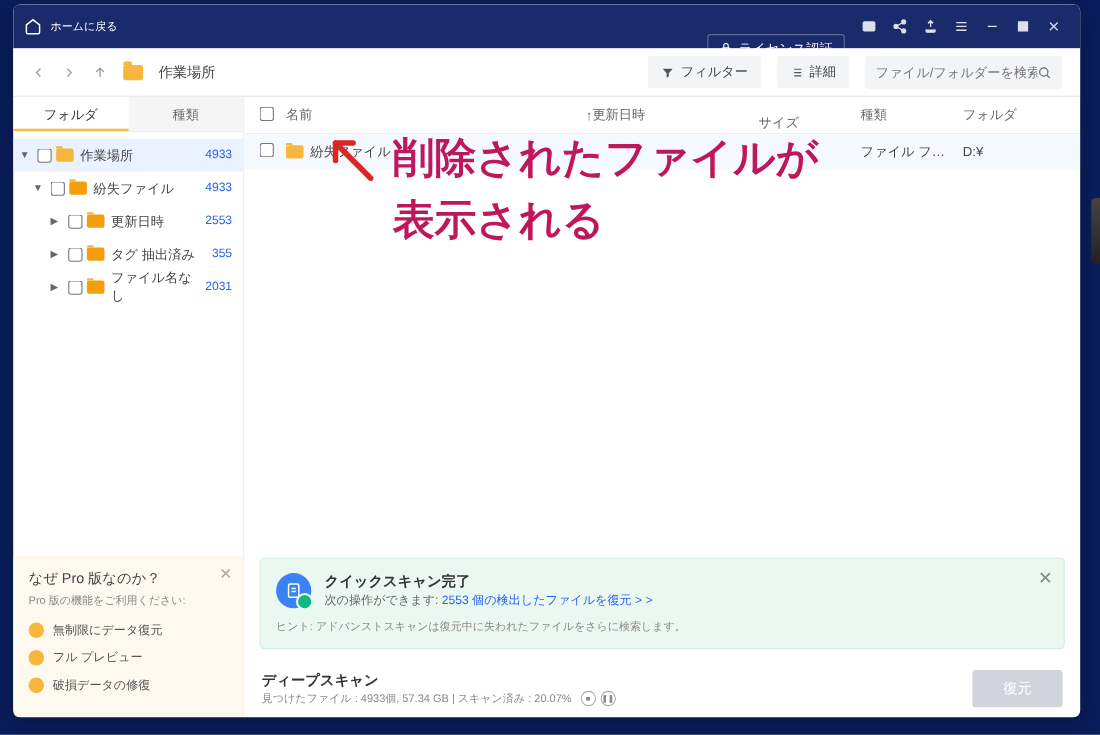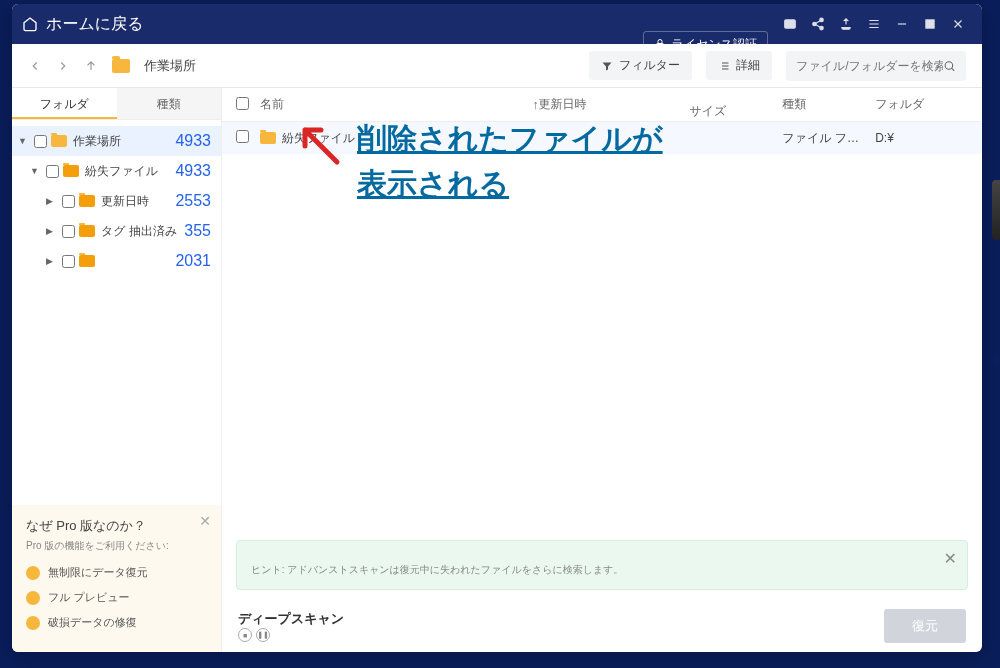--- a/index.html
+++ b/index.html
@@ -1,20 +1,20 @@
 <!DOCTYPE html>
 <html><head>
 <meta charset="utf-8">
 <style>
 * { margin: 0; padding: 0; box-sizing: border-box; font-family: "Segoe UI", Meiryo, sans-serif; }
 body { width: 1000px; height: 668px; background: #0a1e5c; overflow: hidden; position: relative; }
 .window { position: absolute; top: 4px; left: 12px; width: 970px; height: 648px; background: #fff; border-radius: 6px; overflow: hidden; box-shadow: 0 4px 20px rgba(0,0,0,.3); display: flex; flex-direction: column; }
 
 .titlebar { height: 40px; background: #1a2b6b; display: flex; align-items: center; padding: 0 10px; color: #fff; flex-shrink: 0; }
-.titlebar .home-btn { display: flex; align-items: center; gap: 8px; font-size: 16px; cursor: pointer; }
+.titlebar .home-btn { display: flex; align-items: center; gap: 8px; font-size: 10px; cursor: pointer; }
 .titlebar .home-btn svg { width: 16px; height: 16px; }
 .titlebar .spacer { flex: 1; }
 .titlebar .license { display: flex; align-items: center; gap: 6px; font-size: 12px; padding: 4px 10px; border: 1px solid rgba(255,255,255,.3); border-radius: 3px; margin-right: 8px; cursor: pointer; margin-top: 40px; }
 .titlebar .tico { width: 28px; height: 28px; display: flex; align-items: center; justify-content: center; cursor: pointer; opacity: .85; }
 .titlebar .tico svg { width: 14px; height: 14px; fill: #fff; stroke: #fff; }
 
 .toolbar { height: 44px; background: #fff; border-bottom: 1px solid #e5e7eb; display: flex; align-items: center; padding: 0 16px; gap: 14px; flex-shrink: 0; }
 .toolbar .nav-ico { color: #999; cursor: pointer; display: flex; }
 .toolbar .folder-ico { width: 18px; height: 14px; background: #f6b73c; border-radius: 2px; position: relative; }
 .toolbar .folder-ico:before { content:''; position:absolute; top:-3px; left:0; width:8px; height:3px; background:#f6b73c; border-radius:2px 2px 0 0; }
@@ -32,21 +32,21 @@
 .tabs .tab:not(.active){ background: #f5f5f5; }
 
 .tree { flex: 1; overflow: auto; padding-top: 6px; }
 .tree .node { display: flex; align-items: center; height: 30px; padding: 0 10px 0 6px; font-size: 12px; color: #444; cursor: pointer; }
 .tree .node.active { background: #eaf2ff; }
 .tree .node .caret { width: 12px; color: #666; font-size: 9px; }
 .tree .node .cb { margin: 0 4px; }
 .tree .node .ficon { width: 16px; height: 12px; background: #f6b73c; border-radius: 2px; margin-right: 6px; position: relative; }
 .tree .node .ficon:before { content:''; position:absolute; top:-2px; left:0; width:6px; height:2px; background:#f6b73c; border-radius:1px 1px 0 0; }
 .tree .node .ficon.warn { background: #f59e0b; }
-.tree .node .cnt { margin-left: auto; color: #2563eb; font-size: 16px; }
+.tree .node .cnt { margin-left: auto; color: #2563eb; font-size: 11px; }
 .tree .node.d1 { padding-left: 18px; }
 .tree .node.d2 { padding-left: 34px; }
 
 .promo { padding: 12px 14px; background: #fdf9ef; font-size: 12px; position: relative; }
 .promo .close { position: absolute; top: 8px; right: 10px; color: #aaa; cursor: pointer; font-size: 14px; }
 .promo .title { font-size: 13px; color: #444; margin-bottom: 4px; }
 .promo .sub { font-size: 10px; color: #888; margin-bottom: 12px; }
 .promo .feat { display: flex; align-items: center; gap: 8px; font-size: 11px; color: #555; margin-bottom: 10px; }
 .promo .feat .dot { width: 14px; height: 14px; border-radius: 50%; background: #f6b73c; }
 .upgrade-btn { margin: 8px; height: 34px; background: #f97316; color: #fff; border-radius: 3px; display: flex; align-items: center; justify-content: center; font-size: 12px; gap: 6px; cursor: pointer; }
@@ -66,21 +66,21 @@
 .row .c-name { flex: 2.4; display: flex; align-items: center; gap: 6px; }
 .row .ficon { width: 16px; height: 12px; background: #f6b73c; border-radius: 2px; position: relative; }
 .row .ficon:before { content:''; position:absolute; top:-2px; left:0; width:6px; height:2px; background:#f6b73c; border-radius:1px 1px 0 0; }
 .row .c-date { flex: 1.3; }
 .row .c-size { flex: .8; }
 .row .c-type { flex: .8; }
 .row .c-folder { flex: .8; }
 
 .annot { position: absolute; top: 28px; left: 75px; display: flex; align-items: flex-start; gap: 14px; pointer-events: none; }
 .annot .arrow { color: #dc2626; margin-top: 6px; }
-.annot .text { color: #0369a1; font-size: 30px; font-weight: 600; line-height: 1.5; text-decoration: underline; }
+.annot .text { color: #be185d; font-size: 38px; font-weight: 600; line-height: 1.5; }
 
 .quick { margin: 0 14px 10px; background: #eaf8ef; border: 1px solid #d3eedd; border-radius: 4px; padding: 12px 14px; position: relative; }
 .quick .close { position: absolute; top: 8px; right: 10px; color: #888; cursor: pointer; }
 .quick .hdr { display: flex; align-items: center; gap: 12px; }
 .quick .icon { width: 32px; height: 32px; background: #3b82f6; border-radius: 50%; display: flex; align-items: center; justify-content: center; color: #fff; position: relative; }
 .quick .icon:after { content:''; position:absolute; bottom:-2px; right:-2px; width:12px; height:12px; background:#10b981; border-radius:50%; border:2px solid #eaf8ef; }
 .quick .title { font-size: 13px; font-weight: 600; color: #333; }
 .quick .desc { font-size: 11px; color: #666; }
 .quick .desc a { color: #2563eb; text-decoration: none; }
 .quick .hint { font-size: 10px; color: #888; margin-top: 10px; }
@@ -228,20 +228,21 @@
           <span class="caret">▶</span>
           <input type="checkbox" class="cb" style="">
           <span class="ficon warn"></span>
           <span>タグ 抽出済み</span>
           <span class="cnt">355</span>
         </div>
         <div class="node d2">
           <span class="caret">▶</span>
           <input type="checkbox" class="cb" style="">
           <span class="ficon warn"></span>
+          <span>ファイル名なし</span>
           <span class="cnt">2031</span>
         </div>
       </div>
       <div class="promo">
         <span class="close">✕</span>
         <div class="title">なぜ Pro 版なのか？</div>
         <div class="sub">Pro 版の機能をご利用ください:</div>
         <div class="feat">
             <span class="dot"></span>
             <span>無制限にデータ復元</span>
@@ -288,27 +289,40 @@
         <div class="text">
           <div>削除されたファイルが</div>
           <div>表示される</div>
         </div>
       </div>
 
       <div style="flex:1"></div>
 
       <div class="quick">
         <span class="close">✕</span>
+        <div class="hdr">
+          <div class="icon">
+            <svg width="16" height="16" viewBox="0 0 24 24" fill="none" stroke="#fff" stroke-width="2">
+                <rect x="5" y="3" width="14" height="18" rx="2"></rect>
+                <path d="M9 9h6M9 13h6"></path>
+              </svg>
+          </div>
+          <div>
+            <div class="title">クイックスキャン完了</div>
+            <div class="desc"><span>次の操作ができます:</span> <a>2553 個の検出したファイルを復元 &gt; &gt;</a></div>
+          </div>
+        </div>
         <div class="hint">ヒント: アドバンストスキャンは復元中に失われたファイルをさらに検索します。</div>
       </div>
 
       <div class="footer">
         <div class="info">
           <div class="t">ディープスキャン</div>
           <div class="s">
+            <span>見つけたファイル : 4933個,  57.34 GB | スキャン済み : 20.07%</span>
             <span class="pctl">
               <span class="pbtn">■</span>
               <span class="pbtn">❚❚</span>
             </span>
           </div>
         </div>
         <div class="spacer"></div>
         <div class="restore">復元</div>
       </div>
     </div>

